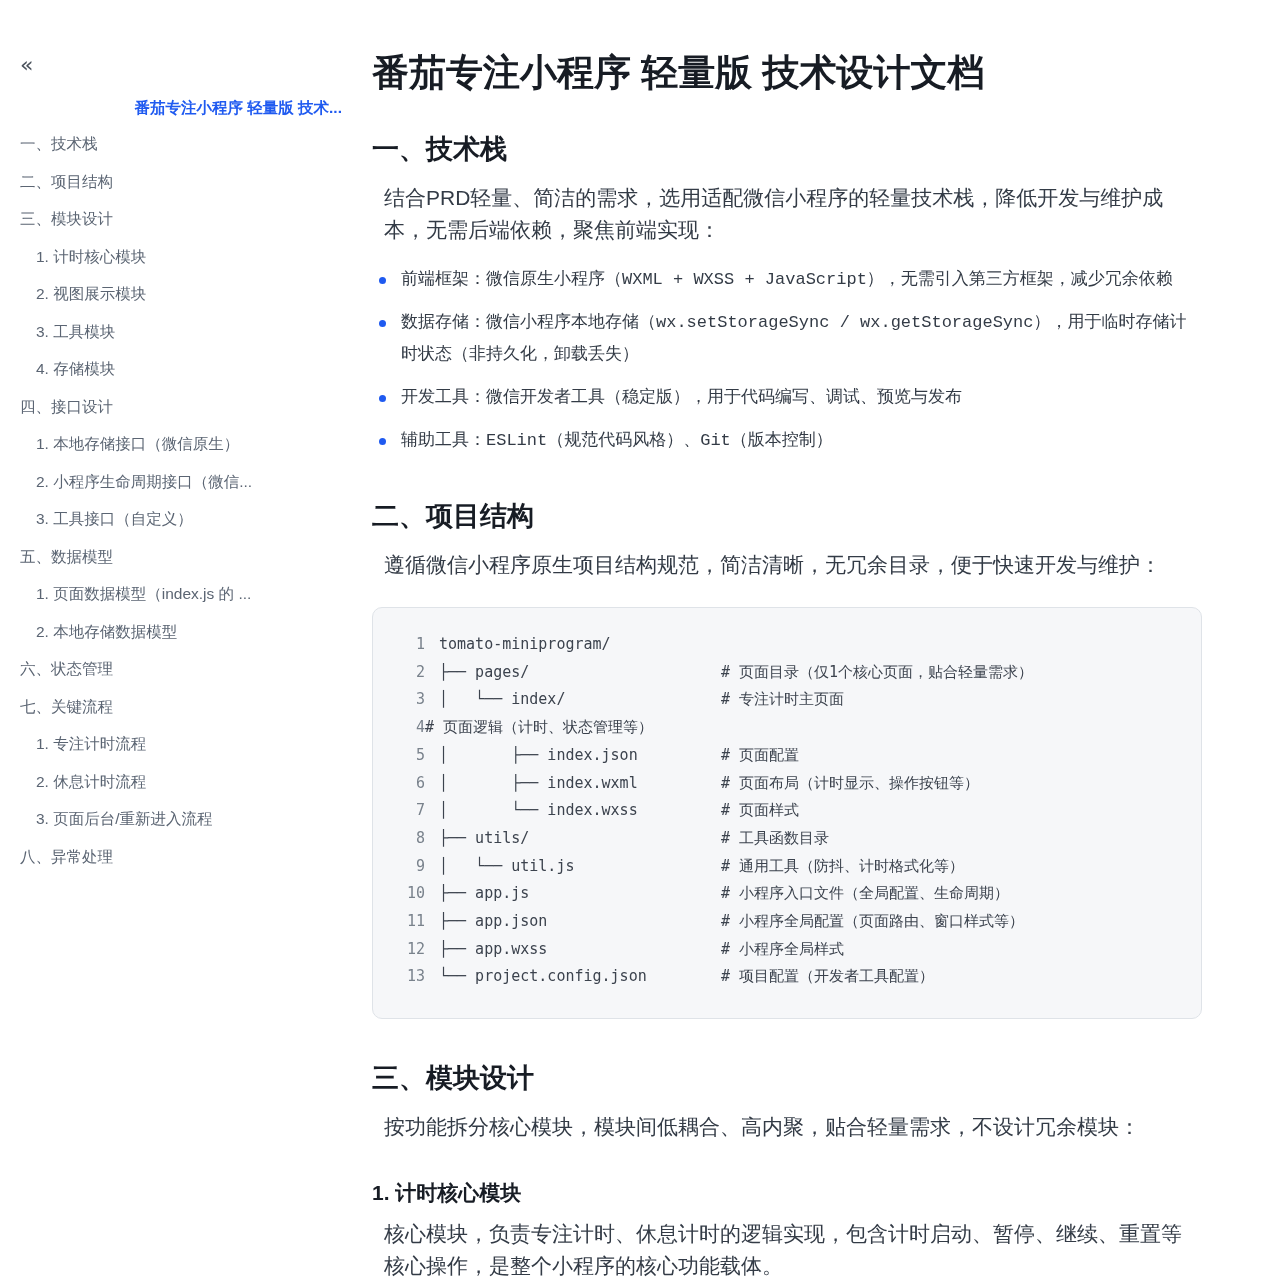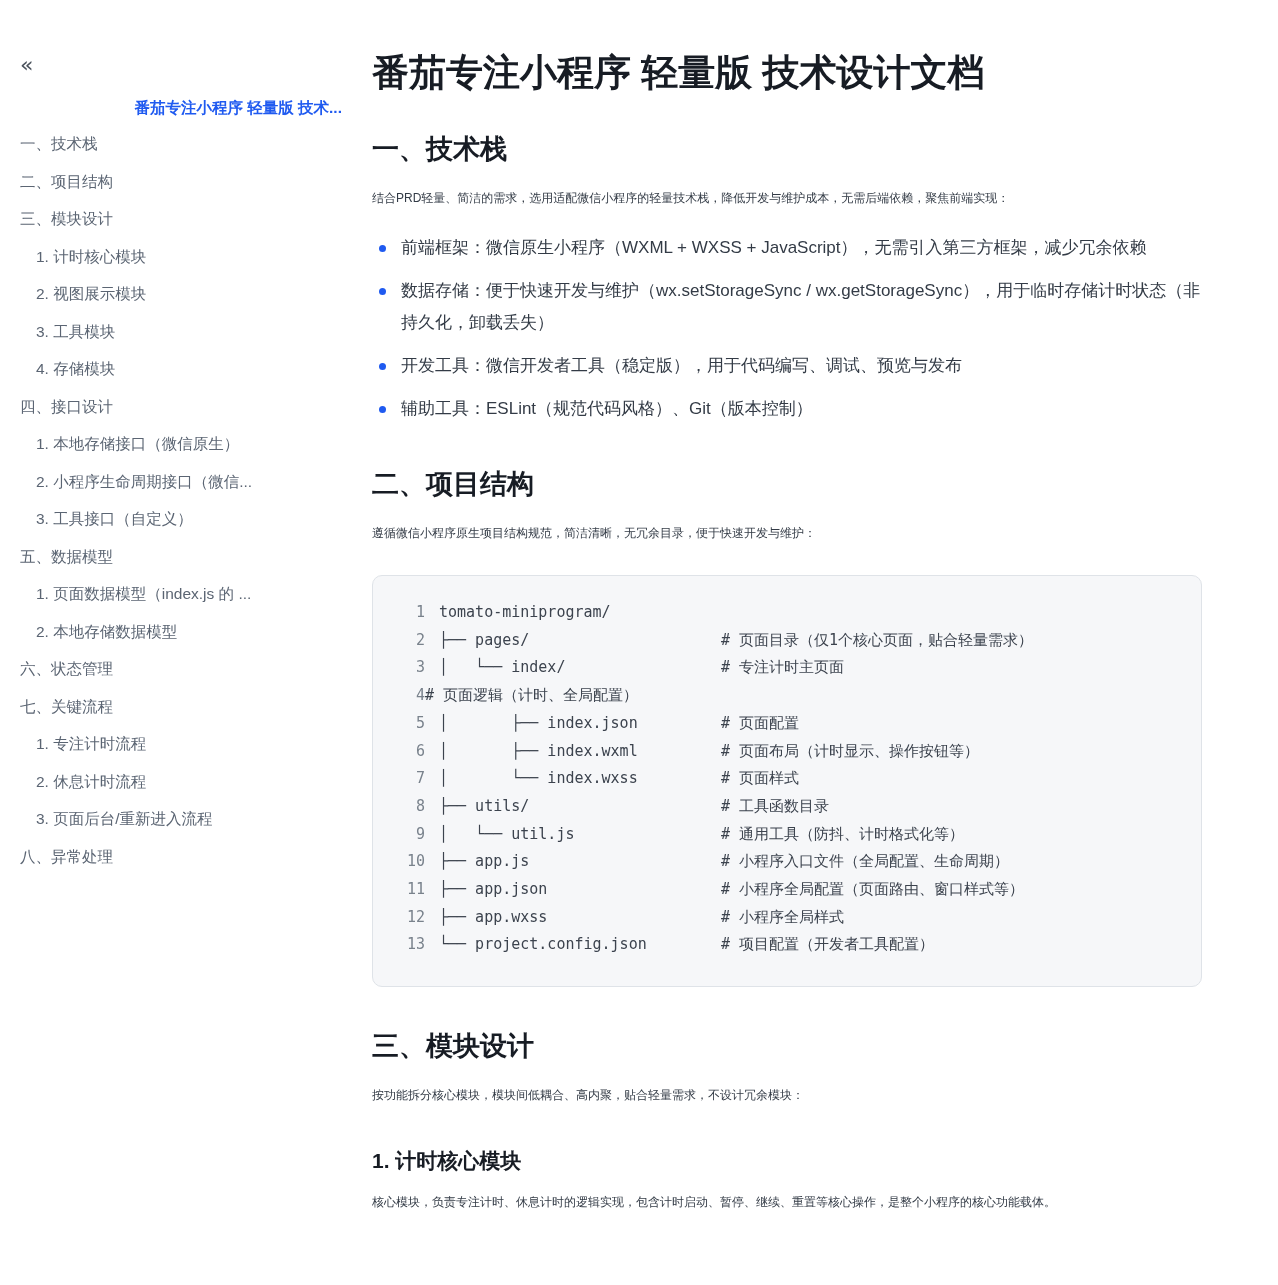--- a/index.html
+++ b/index.html
@@ -57,27 +57,28 @@
     font-size: 27px; font-weight: 800;
     color: #171c24; line-height: 34px;
     margin: 42px 0 16px 0;
   }
   h3.subsection-heading {
     font-size: 21px; font-weight: 800;
     color: #171c24; line-height: 27px;
     margin: 36px 0 12px 0;
   }
   p.para {
-    font-size: 12px; line-height: 32px;
-    color: #333b46; margin: 0 0 12px 0;
+    font-size: 21px; line-height: 32px;
+    color: #333b46; margin: 0 0 12px 12px;
   }
   ul.bullet-list {
     list-style: none;
     margin: 18px 0 30px 0;
     padding-left: 29px;
+    font-family: Liberation Mono, monospace;
   }
   ul.bullet-list li {
     position: relative;
     font-size: 17px; line-height: 32px;
     color: #333b46;
     margin-bottom: 11px;
   }
   ul.bullet-list li::before {
     content: "";
     position: absolute; left: -22px; top: 13px;
@@ -138,21 +139,21 @@
   </nav>
 </div>
 
 <div class="main">
   <h1 class="page-title">番茄专注小程序 轻量版 技术设计文档</h1>
 
   <h2 class="section-heading" style="margin-top:0;">一、技术栈</h2>
   <p class="para">结合PRD轻量、简洁的需求，选用适配微信小程序的轻量技术栈，降低开发与维护成本，无需后端依赖，聚焦前端实现：</p>
   <ul class="bullet-list">
     <li>前端框架：微信原生小程序（WXML + WXSS + JavaScript），无需引入第三方框架，减少冗余依赖</li>
-    <li>数据存储：便于快速开发与维护（wx.setStorageSync / wx.getStorageSync），用于临时存储计时状态（非持久化，卸载丢失）</li>
+    <li>数据存储：微信小程序本地存储（wx.setStorageSync / wx.getStorageSync），用于临时存储计时状态（非持久化，卸载丢失）</li>
     <li>开发工具：微信开发者工具（稳定版），用于代码编写、调试、预览与发布</li>
     <li>辅助工具：ESLint（规范代码风格）、Git（版本控制）</li>
   </ul>
 
   <h2 class="section-heading">二、项目结构</h2>
   <p class="para">遵循微信小程序原生项目结构规范，简洁清晰，无冗余目录，便于快速开发与维护：</p>
 
   <div class="code-block">
     <div class="code-line">
       <span class="ln">1</span>
@@ -164,21 +165,21 @@
       <span class="code">├── pages/</span>
       <span class="cmt"># 页面目录（仅1个核心页面，贴合轻量需求）</span>
     </div>
     <div class="code-line">
       <span class="ln">3</span>
       <span class="code">│   └── index/</span>
       <span class="cmt"># 专注计时主页面</span>
     </div>
     <div class="code-line">
       <span class="ln">4</span>
-      <span class="cmt"># 页面逻辑（计时、全局配置）</span>
+      <span class="cmt"># 页面逻辑（计时、状态管理等）</span>
     </div>
     <div class="code-line">
       <span class="ln">5</span>
       <span class="code">│       ├── index.json</span>
       <span class="cmt"># 页面配置</span>
     </div>
     <div class="code-line">
       <span class="ln">6</span>
       <span class="code">│       ├── index.wxml</span>
       <span class="cmt"># 页面布局（计时显示、操作按钮等）</span>

